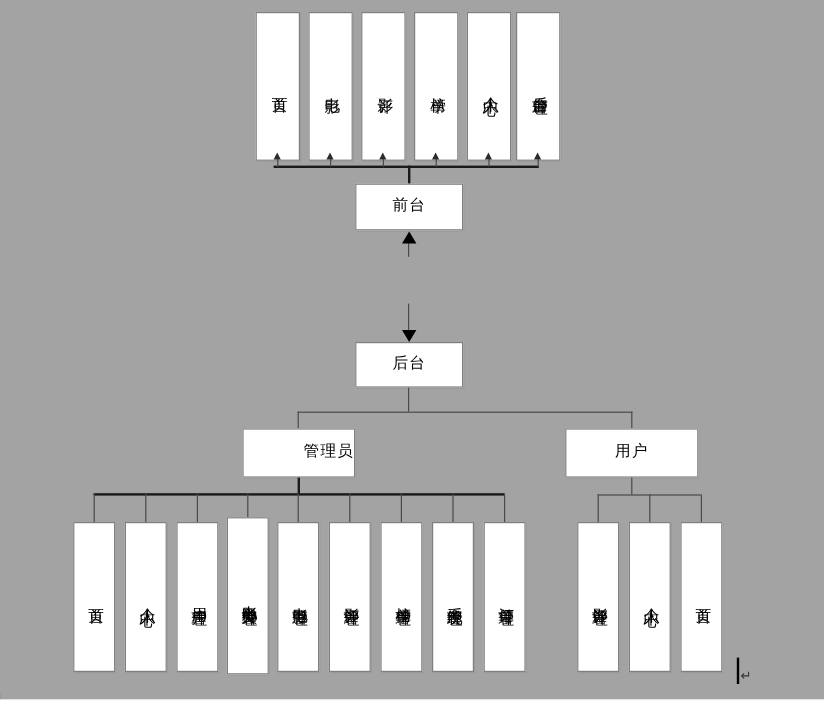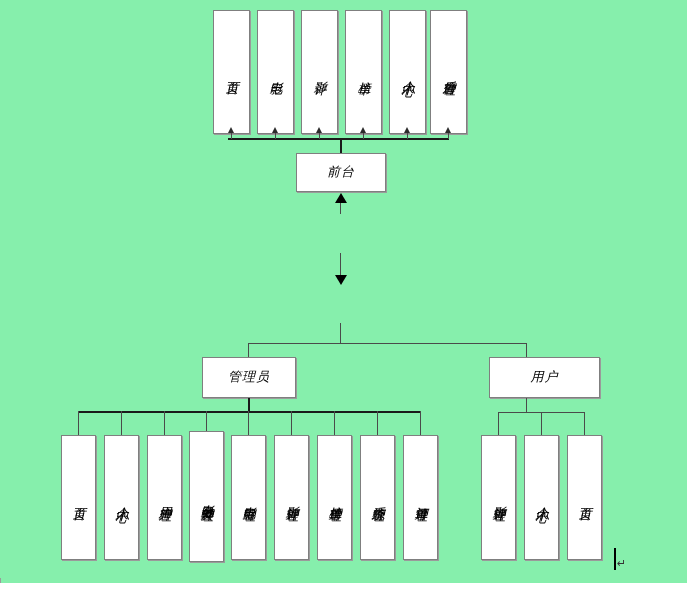--- a/index.html
+++ b/index.html
@@ -9,23 +9,22 @@
     background: #ffffff;
   }
   body {
     font-family: "DejaVu Sans", "Liberation Sans", sans-serif;
     -webkit-font-smoothing: antialiased;
   }
   #canvas {
     position: relative;
     width: 687px;
     height: 583px;
-    background: #86efac;
+    background: #a3a3a3;
     overflow: hidden;
-    font-style: italic;
   }
 
   
   .node {
     position: absolute;
     box-sizing: border-box;
     background: #ffffff;
     border: 1px solid #7f7f7f;
     box-shadow: 1px 1px 0 0 #9a9a9a;
     display: flex;
@@ -175,30 +174,33 @@
     <span class="label">前台</span>
   </div>
 
   <div class="ln-v" style="left:340px; top:202px; height:12px;"></div>
   <div class="arr-up big" style="left:335px; top:193px;"></div>
 
 
   <div class="ln-v" style="left:340px; top:253px; height:23px;"></div>
   <div class="arr-down" style="left:335px; top:275px;"></div>
 
+  <div class="node horiz" style="left:296px; top:285px; width:90px; height:38px;">
+    <span class="label">后台</span>
+  </div>
 
   <div class="ln-v" style="left:340px; top:323px; height:20px;"></div>
   <div class="ln-h" style="left:248px; top:343px; width:279px;"></div>
   <div class="ln-v" style="left:248px; top:343px; height:14px;"></div>
   <div class="ln-v" style="left:526px; top:343px; height:14px;"></div>
 
-  <div class="node horiz" style="left:202px; top:357px; width:94px; height:41px;">
+  <div class="node horiz" style="left:202px; top:357px; width:94px; height:41px;justify-content:flex-end;">
     <span class="label">管理员</span>
   </div>
-  <div class="node horiz" style="left:489px; top:357px; width:111px; height:41px;">
+  <div class="node horiz" style="left:471px; top:357px; width:111px; height:41px;">
     <span class="label">用户</span>
   </div>
 
   <div class="ln-v thick" style="left:248px; top:398px; height:14px;"></div>
   <div class="ln-h thick" style="left:78px; top:411px; width:342px;"></div>
 
   <div class="ln-v" style="left:78px;  top:411px; height:24px;"></div>
   <div class="ln-v" style="left:121px; top:411px; height:24px;"></div>
   <div class="ln-v" style="left:164px; top:411px; height:24px;"></div>
   <div class="ln-v" style="left:206px; top:411px; height:24px;"></div>

